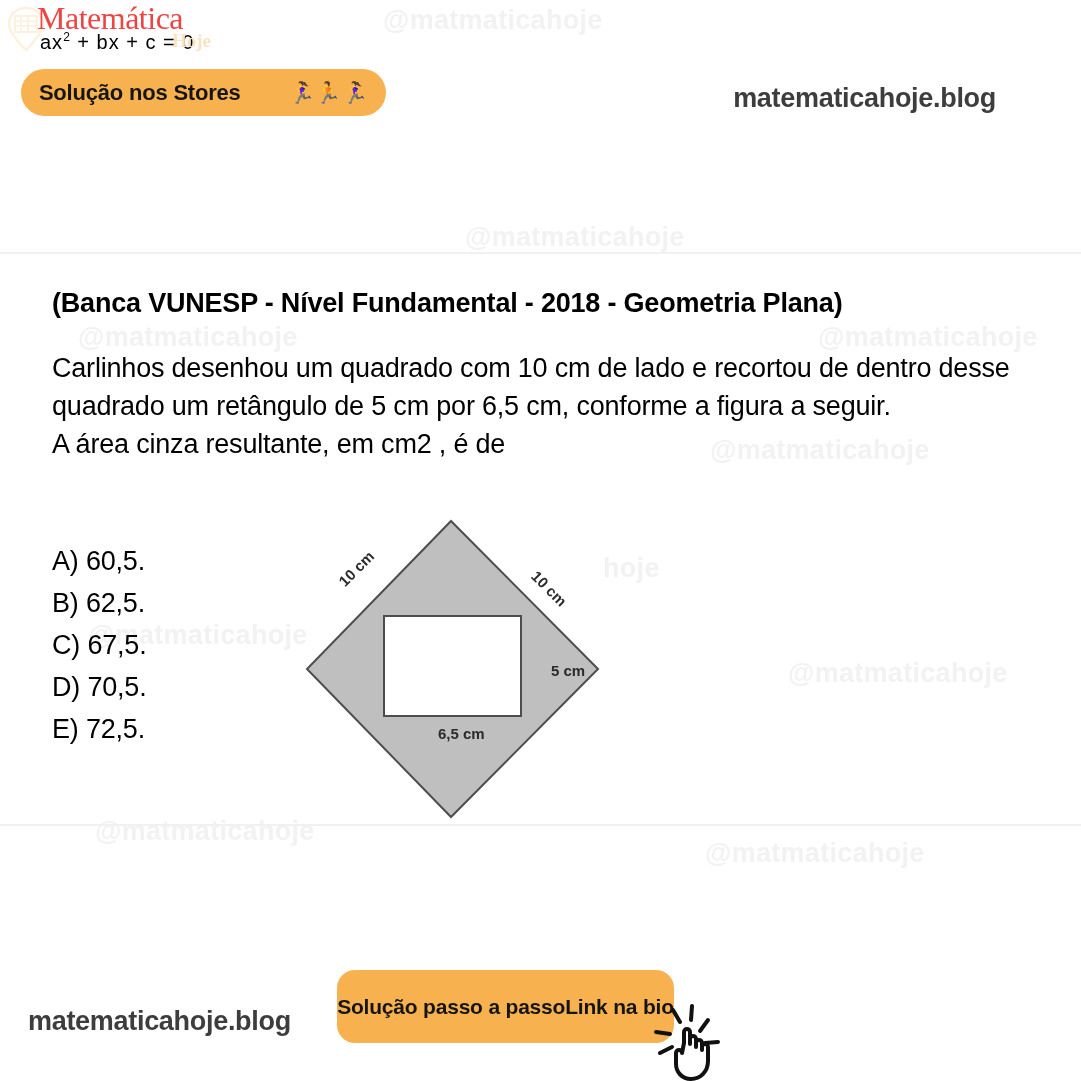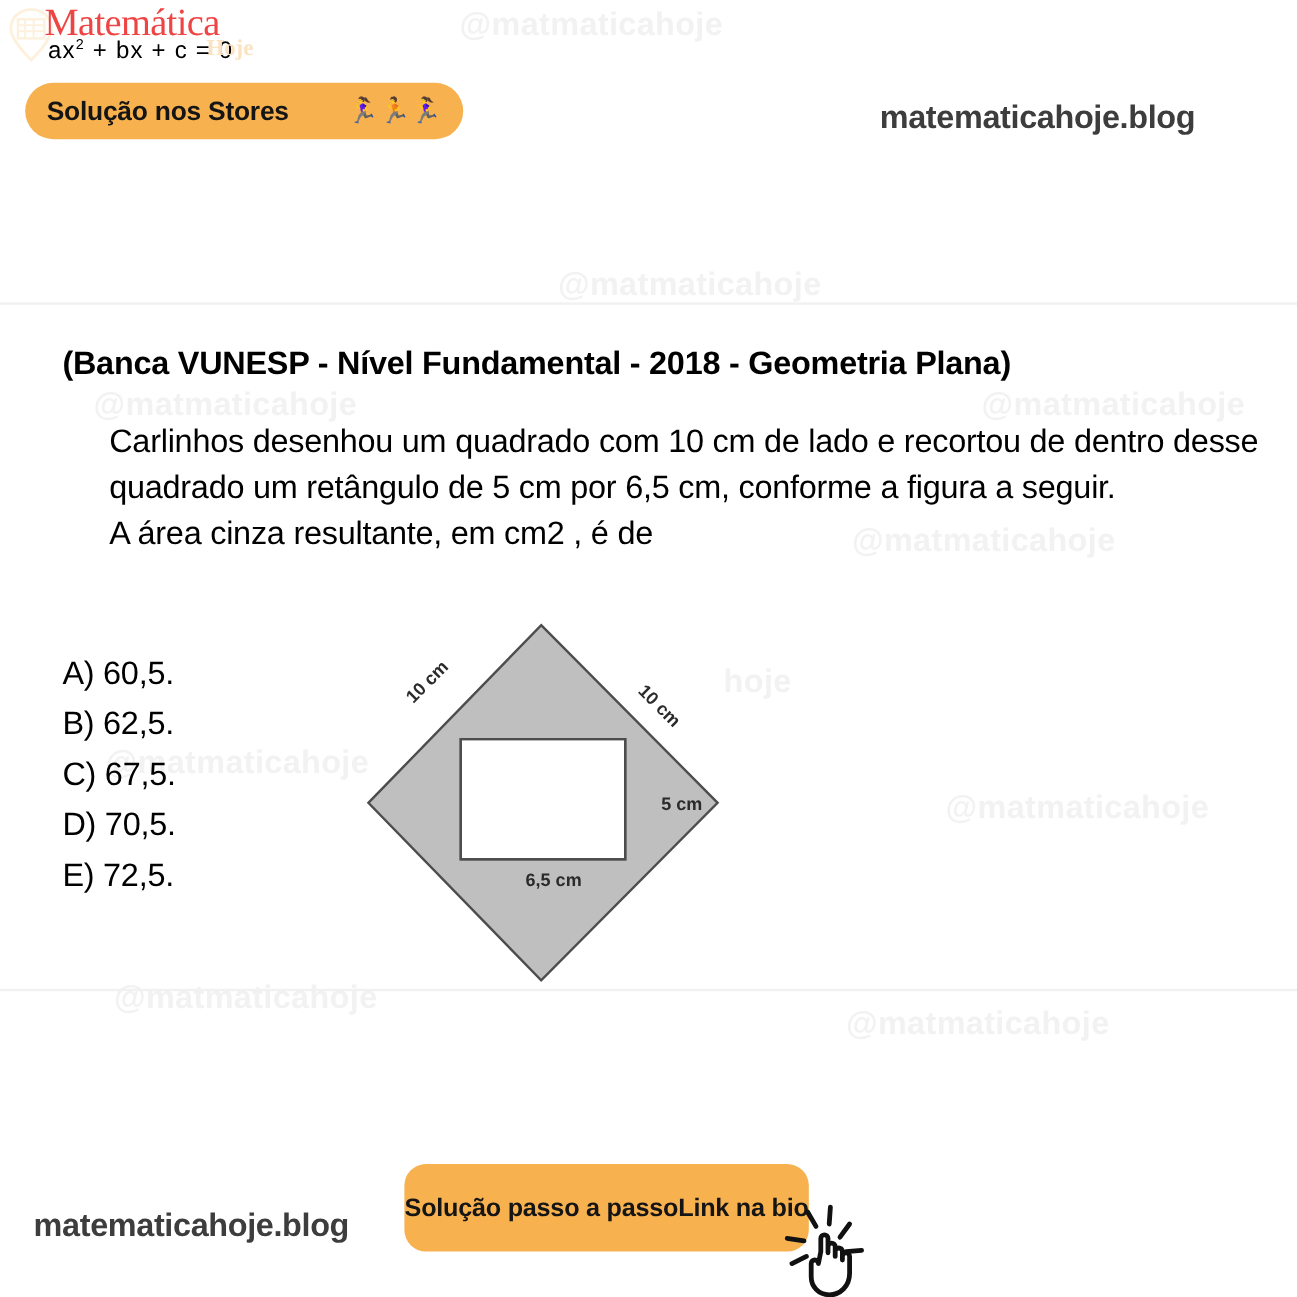--- a/index.html
+++ b/index.html
@@ -143,21 +143,20 @@
 
   #question-body {
     position: absolute;
     left: 52px;
     top: 349px;
     width: 990px;
     font-size: 27px;
     color: #000000;
     line-height: 38px;
     letter-spacing: -0.2px;
-    margin-left: 39px;
   }
   #question-body p { margin: 0; }
 
   #options {
     position: absolute;
     left: 52px;
     top: 540px;
     font-size: 27px;
     color: #000000;
     line-height: 42px;

